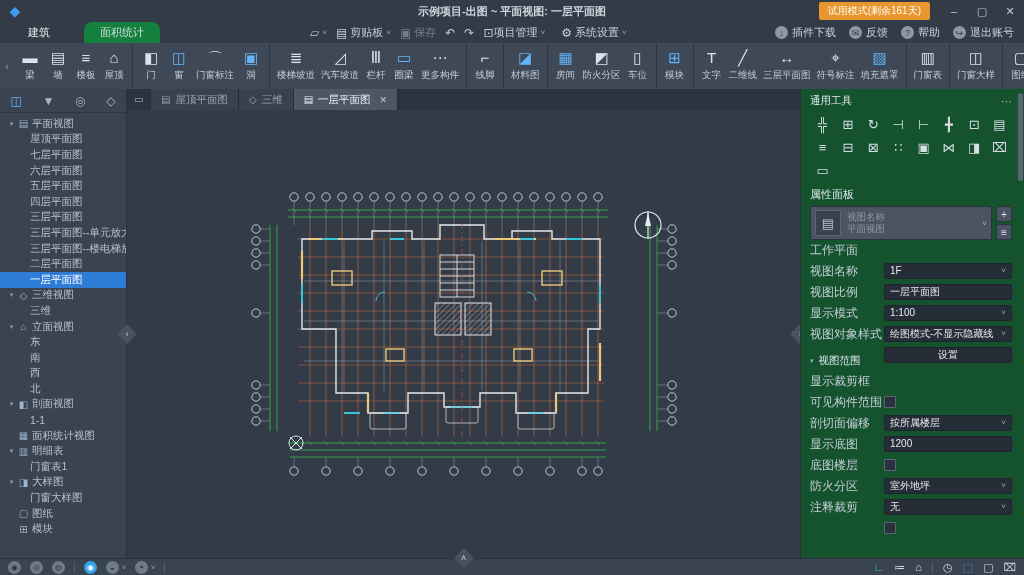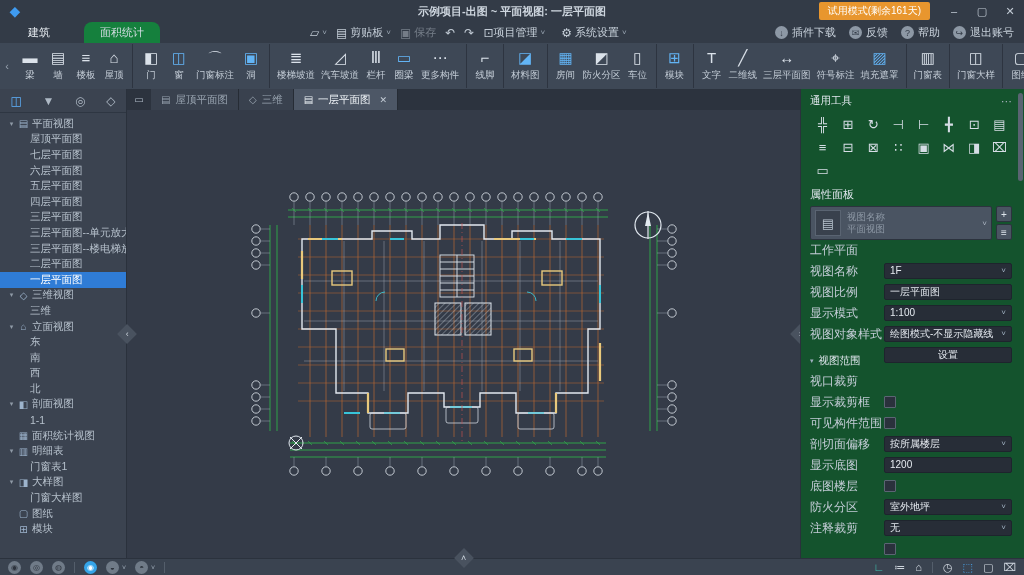--- a/index.html
+++ b/index.html
@@ -820,26 +820,20 @@
               <span>设置</span>
             </span>
           </span>
       </div>
 
       <div class="sechead">
         <span class="scaret">▾</span>
         <span>视图范围</span>
       </div>
       <div class="prow">
-        <span class="plabel">视口裁剪</span>
-        <span class="pctl">
-            <span class="chk"></span>
-          </span>
-      </div>
-      <div class="prow">
         <span class="plabel">显示裁剪框</span>
         <span class="pctl">
             <span class="chk"></span>
           </span>
       </div>
       <div class="prow">
         <span class="plabel">可见构件范围</span>
         <span class="pctl">
             <span class="field">
               <span>按所属楼层</span>

